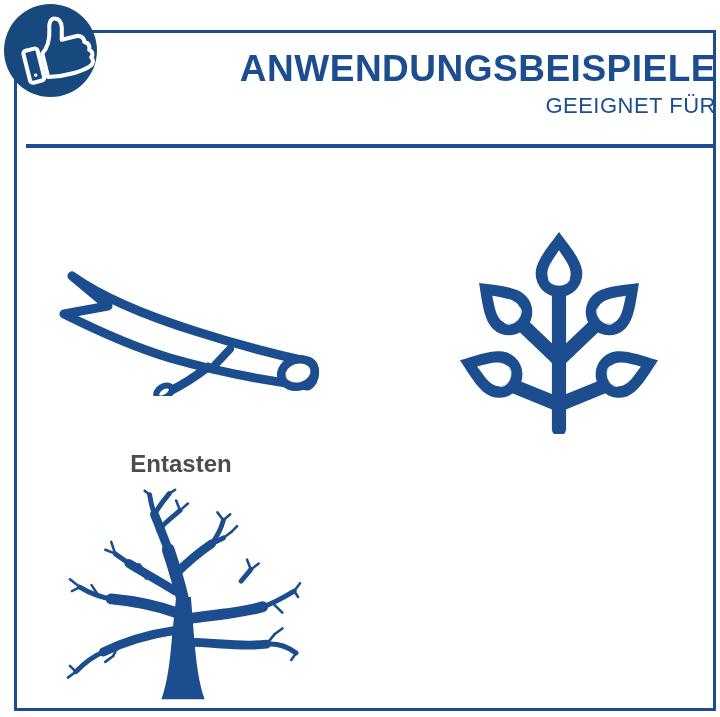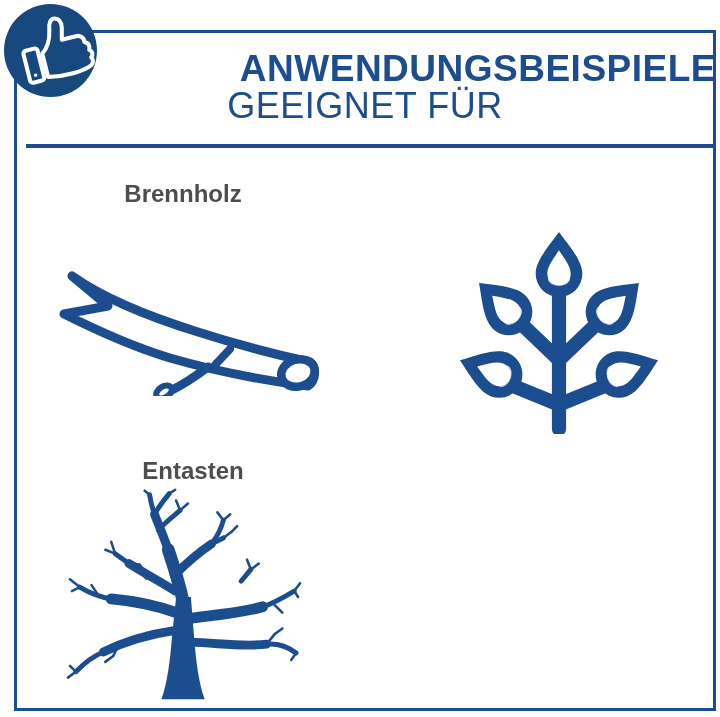--- a/index.html
+++ b/index.html
@@ -24,34 +24,34 @@
     border-radius:50%;background:var(--badge);
   }
   .badge svg{position:absolute;left:0;top:0;width:100%;height:100%;}
   .title{
     position:absolute;left:14px;top:50px;width:702px;margin:0;
     text-align:right;font-size:37px;line-height:38px;font-weight:700;
     letter-spacing:.5px;color:var(--brand);
   }
   .subtitle{
     position:absolute;left:14px;top:92px;width:702px;margin:0;
-    text-align:center;font-size:36px;line-height:28px;font-weight:400;
+    text-align:right;font-size:22px;line-height:28px;font-weight:400;
     letter-spacing:.5px;color:var(--brand);
   }
   .divider{
     position:absolute;left:26px;top:144px;width:688px;height:4px;
     background:var(--brand);
   }
   .item-label{
     position:absolute;width:250px;text-align:center;
     font-size:24px;line-height:26px;font-weight:700;color:var(--label);
   }
   .l-brennholz{left:58px;top:181px;}
   .l-strauchschnitt{left:426px;top:181px;}
-  .l-entasten{left:68px;top:451px;margin-top:7px;}
+  .l-entasten{left:56px;top:451px;}
   .icon{position:absolute;}
   .icon-log{left:58px;top:262px;width:280px;height:134px;}
   .icon-branch{left:457px;top:226px;width:204px;height:208px;}
   .icon-tree{left:64px;top:487px;width:240px;height:214px;}
   .blue-stroke{stroke:var(--brand);fill:none;}
   .blue-fill{fill:var(--brand);}
   .white-fill{fill:#ffffff;}
   .log-body{fill:#ffffff;stroke:var(--brand);}
   .leaf-shadow{fill:var(--leaf_shadow);}
   .thumb{stroke:#ffffff;fill:none;stroke-width:4.2;stroke-linejoin:round;stroke-linecap:round;}
@@ -70,21 +70,20 @@
   <div class="badge">
     <svg viewBox="0 0 96 96" aria-hidden="true">
       <g class="thumb" transform="rotate(-14 48 48)">
         <rect x="20" y="42" width="15" height="34" rx="3"></rect>
         <circle cx="27" cy="69" r="1.8" fill="#ffffff" stroke="none"></circle>
         <path d="M39 74 L39 49 C45 45 50 37 52 27 C53 20 56 16 60 17 C64 18 66 22 65 28 L62 40 L77 40 C82 40 85 44 84 48 C88 50 89 53 87 57 C90 59 90 63 87 65 C89 68 88 71 85 73 C77 77 58 78 39 74 Z"></path>
       </g>
     </svg>
   </div>
 
-  <div class="item-label l-brennholz">Brennholz</div>
   <div class="item-label l-entasten">Entasten</div>
 
   <svg class="icon icon-log" viewBox="0 0 280 134" aria-hidden="true">
     <g stroke-linejoin="round" stroke-linecap="round">
       <path class="log-body" stroke-width="9" d="M14 14 C45 36 95 56 140 70 C190 86 224 94 252 100 C258 104 259 118 250 124 C202 118 150 107 112 96 C72 84 30 64 6 52 L50 44 Z"></path>
       <path class="blue-stroke" stroke-width="9" d="M150 105 C138 114 126 122 114 128"></path>
       <path class="blue-stroke" stroke-width="8" d="M157 103 L172 87"></path>
       <ellipse class="log-body" stroke-width="6" cx="106" cy="130" rx="8.5" ry="5.5" transform="rotate(-32 106 130)"></ellipse>
       <ellipse class="log-body" stroke-width="8.5" cx="240" cy="111" rx="17" ry="13.5" transform="rotate(-16 240 111)"></ellipse>
     </g>

